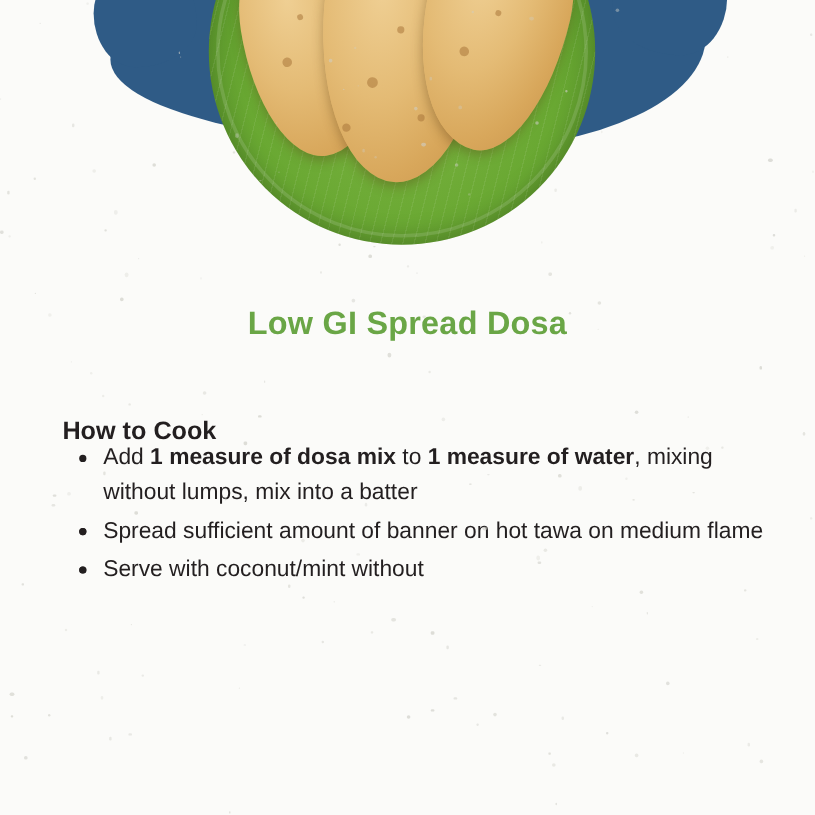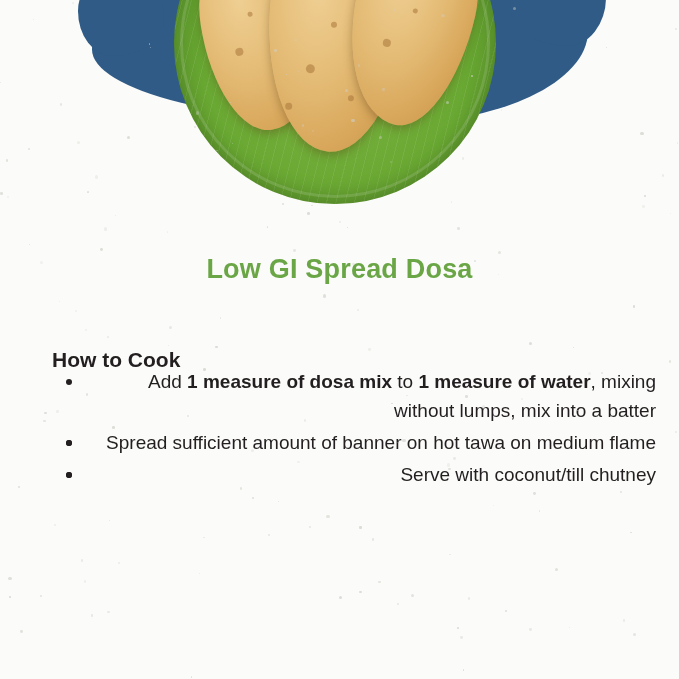--- a/index.html
+++ b/index.html
@@ -155,21 +155,20 @@
     position: absolute;
     left: 58px;
     top: 368px;
     width: 570px;
     margin: 0;
     padding: 0 0 0 28px;
     list-style: none;
     color: #231f20;
     font-size: 19px;
     line-height: 1.52;
-    text-align: right;
   }
   .steps li {
     position: relative;
     margin-bottom: 3px;
   }
   .steps li .bullet {
     position: absolute;
     left: -20px;
     top: 11px;
     width: 6px;
@@ -208,21 +207,21 @@
   </div>
 </div>
 
 <div class="title">Low GI Spread Dosa</div>
 <div class="section-heading">How to Cook</div>
 <ul class="steps" id="steps-list">
     <li><span class="bullet"></span><span>Add </span><b>1 measure of dosa mix</b><span> to </span><b>1 measure of water</b><span>, mixing without lumps, mix into a batter</span></li>
     <li><span class="bullet"></span></li>
     <li><span class="bullet"></span><span>Spread sufficient amount of banner on hot tawa on medium flame</span></li>
     <li><span class="bullet"></span></li>
-    <li><span class="bullet"></span><span>Serve with coconut/till chutney</span></li>
+    <li><span class="bullet"></span><span>Serve with coconut/mint without</span></li>
   </ul>
 
 <div class="speck" style="width: 2.43293px; height: 2.43293px; left: 203.201px; top: 368.216px; opacity: 0.69;"></div>
 <div class="speck" style="width: 2.61325px; height: 2.61325px; left: 359.329px; top: 590.658px; opacity: 0.66;"></div>
 <div class="speck" style="width: 1.17894px; height: 1.17894px; left: 677.216px; top: 142.341px; opacity: 0.34;"></div>
 <div class="speck" style="width: 3.38262px; height: 3.38262px; left: 40.0842px; top: 260.78px; opacity: 0.26;"></div>
 <div class="speck" style="width: 1.17278px; height: 1.17278px; left: 457.432px; top: 627.405px; opacity: 0.61;"></div>
 <div class="speck" style="width: 2.77894px; height: 2.77894px; left: 43.2611px; top: 419.703px; opacity: 0.47;"></div>
 <div class="speck" style="width: 1.48936px; height: 1.48936px; left: 605.885px; top: 46.792px; opacity: 0.61;"></div>
 <div class="speck" style="width: 1.35123px; height: 1.35123px; left: 18.4725px; top: 486.496px; opacity: 0.58;"></div>

